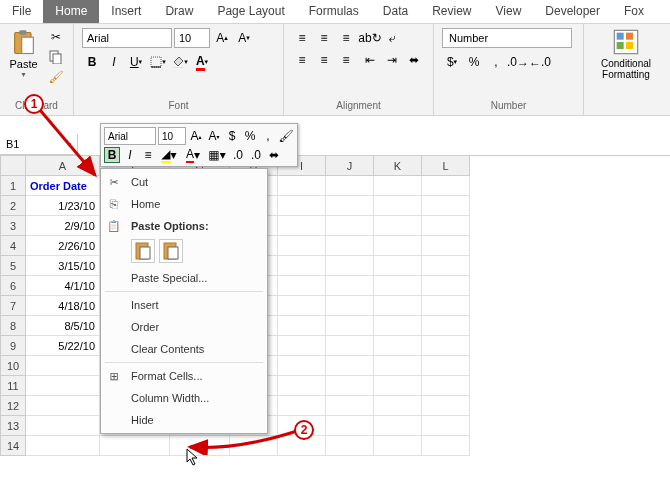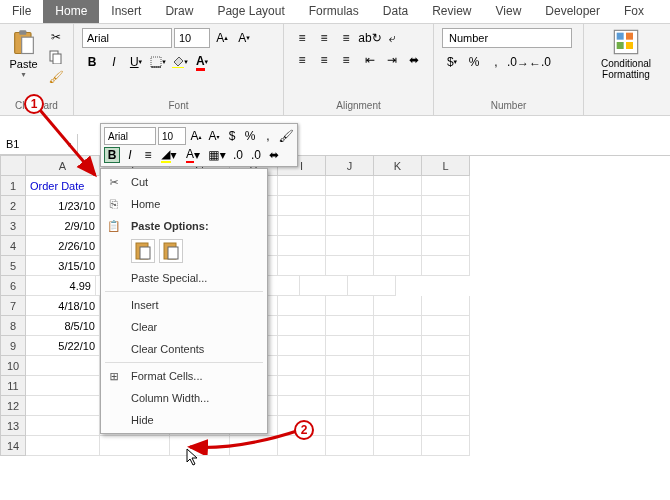--- a/index.html
+++ b/index.html
@@ -40,21 +40,21 @@
 .namebox .dd { color: #666; font-size: 8px; }
 .fx-area { flex: 1; padding: 2px 6px; display: flex; align-items: center; gap: 8px; color: #666; }
 
 .sheet { position: relative; }
 .col-headers { display: flex; height: 20px; }
 .corner { width: 26px; border: 1px solid #ccc; border-top: none; background: #f0f0f0; }
 .ch { border: 1px solid #ccc; border-left: none; border-top: none; background: #f0f0f0; text-align: center; font-size: 11px; color: #444; display: flex; align-items: center; justify-content: center; }
 .row { display: flex; height: 20px; }
 .rh { width: 26px; border: 1px solid #ccc; border-top: none; background: #f0f0f0; text-align: center; font-size: 11px; color: #444; display: flex; align-items: center; justify-content: center; }
 .cell { border: 1px solid #e0e0e0; border-left: none; border-top: none; padding: 0 4px; font-size: 11px; display: flex; align-items: center; overflow: hidden; white-space: nowrap; }
-.cell.h { color: #0000d0; font-weight: normal; justify-content: flex-start; }
+.cell.h { color: #0000d0; font-weight: bold; justify-content: flex-start; }
 .cell.r { justify-content: flex-end; }
 
 .wA { width: 74px; }
 .wF { width: 70px; }
 .wG { width: 60px; }
 .wN { width: 48px; }
 
 
 .mini-toolbar { position: absolute; left: 100px; top: 123px; background: #f8f8f8; border: 1px solid #aaa; box-shadow: 1px 1px 3px rgba(0,0,0,0.3); padding: 3px; z-index: 20; }
 .mini-row { display: flex; gap: 2px; align-items: center; margin-bottom: 2px; }
@@ -299,20 +299,21 @@
         <div class="cell wF r">2.99</div>
         <div class="cell wG r">167.44</div>
         <div class="cell wN"></div>
         <div class="cell wN"></div>
         <div class="cell wN"></div>
         <div class="cell wN"></div>
         <div class="cell wN"></div>
       </div>
       <div class="row">
         <div class="rh">6</div>
+        <div class="cell wA r">4/1/10</div>
         <div class="cell wF r">4.99</div>
         <div class="cell wG r">299.40</div>
         <div class="cell wN"></div>
         <div class="cell wN"></div>
         <div class="cell wN"></div>
         <div class="cell wN"></div>
         <div class="cell wN"></div>
       </div>
       <div class="row">
         <div class="rh">7</div>
@@ -464,21 +465,21 @@
       <span class="icon"></span>
       <span>Paste Special...</span>
     </div>
   <div class="ctx-sep"></div>
   <div class="ctx-item">
       <span class="icon"></span>
       <span>Insert</span>
     </div>
   <div class="ctx-item">
       <span class="icon"></span>
-      <span>Clear</span>
+      <span>Order</span>
     </div>
   <div class="ctx-item">
       <span class="icon"></span>
       <span>Clear Contents</span>
     </div>
   <div class="ctx-sep"></div>
   <div class="ctx-item">
       <span class="icon">⊞</span>
       <span>Format Cells...</span>
     </div>

